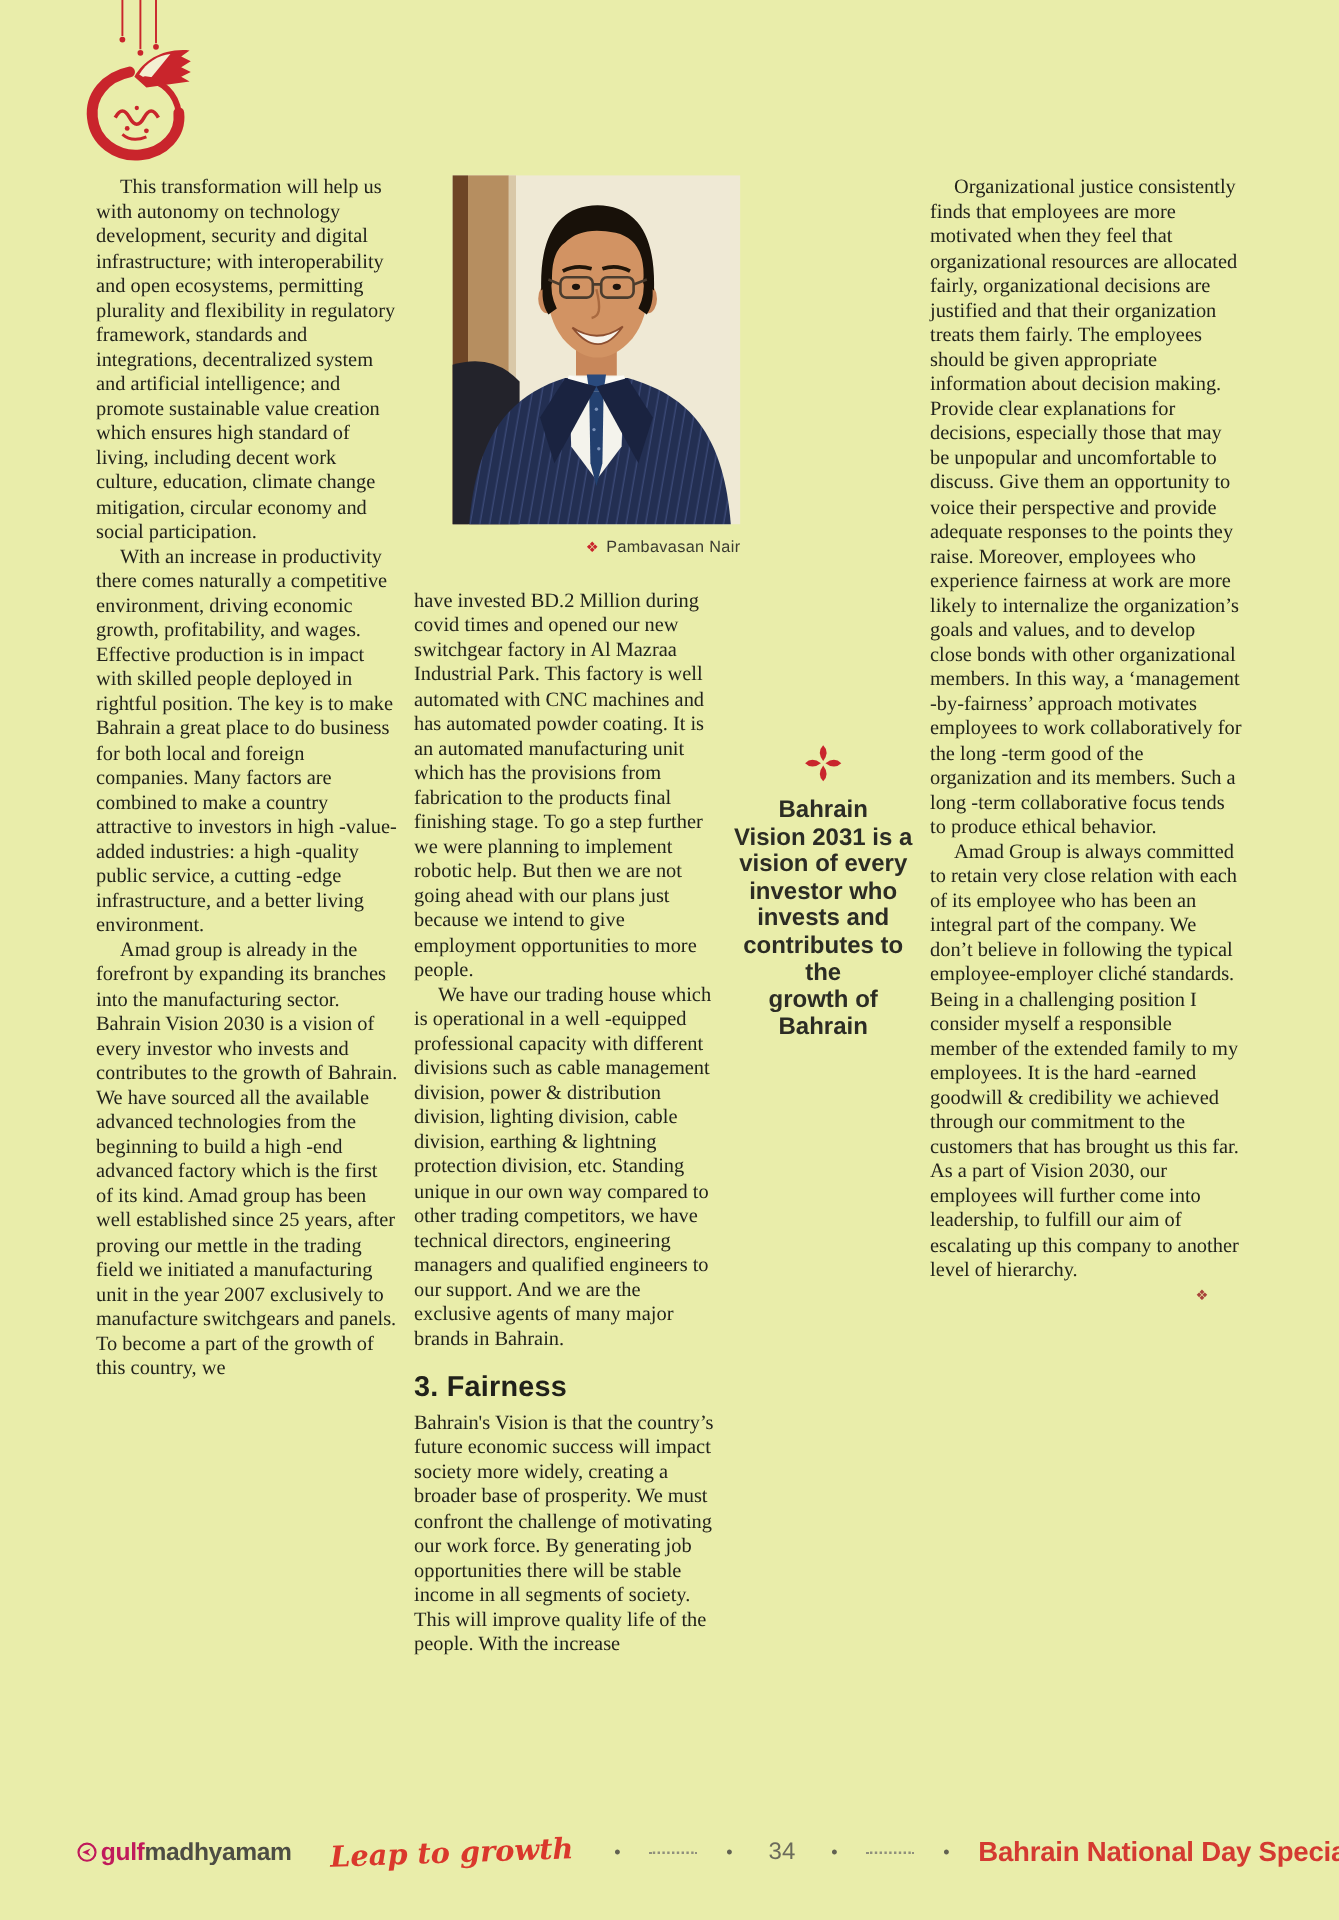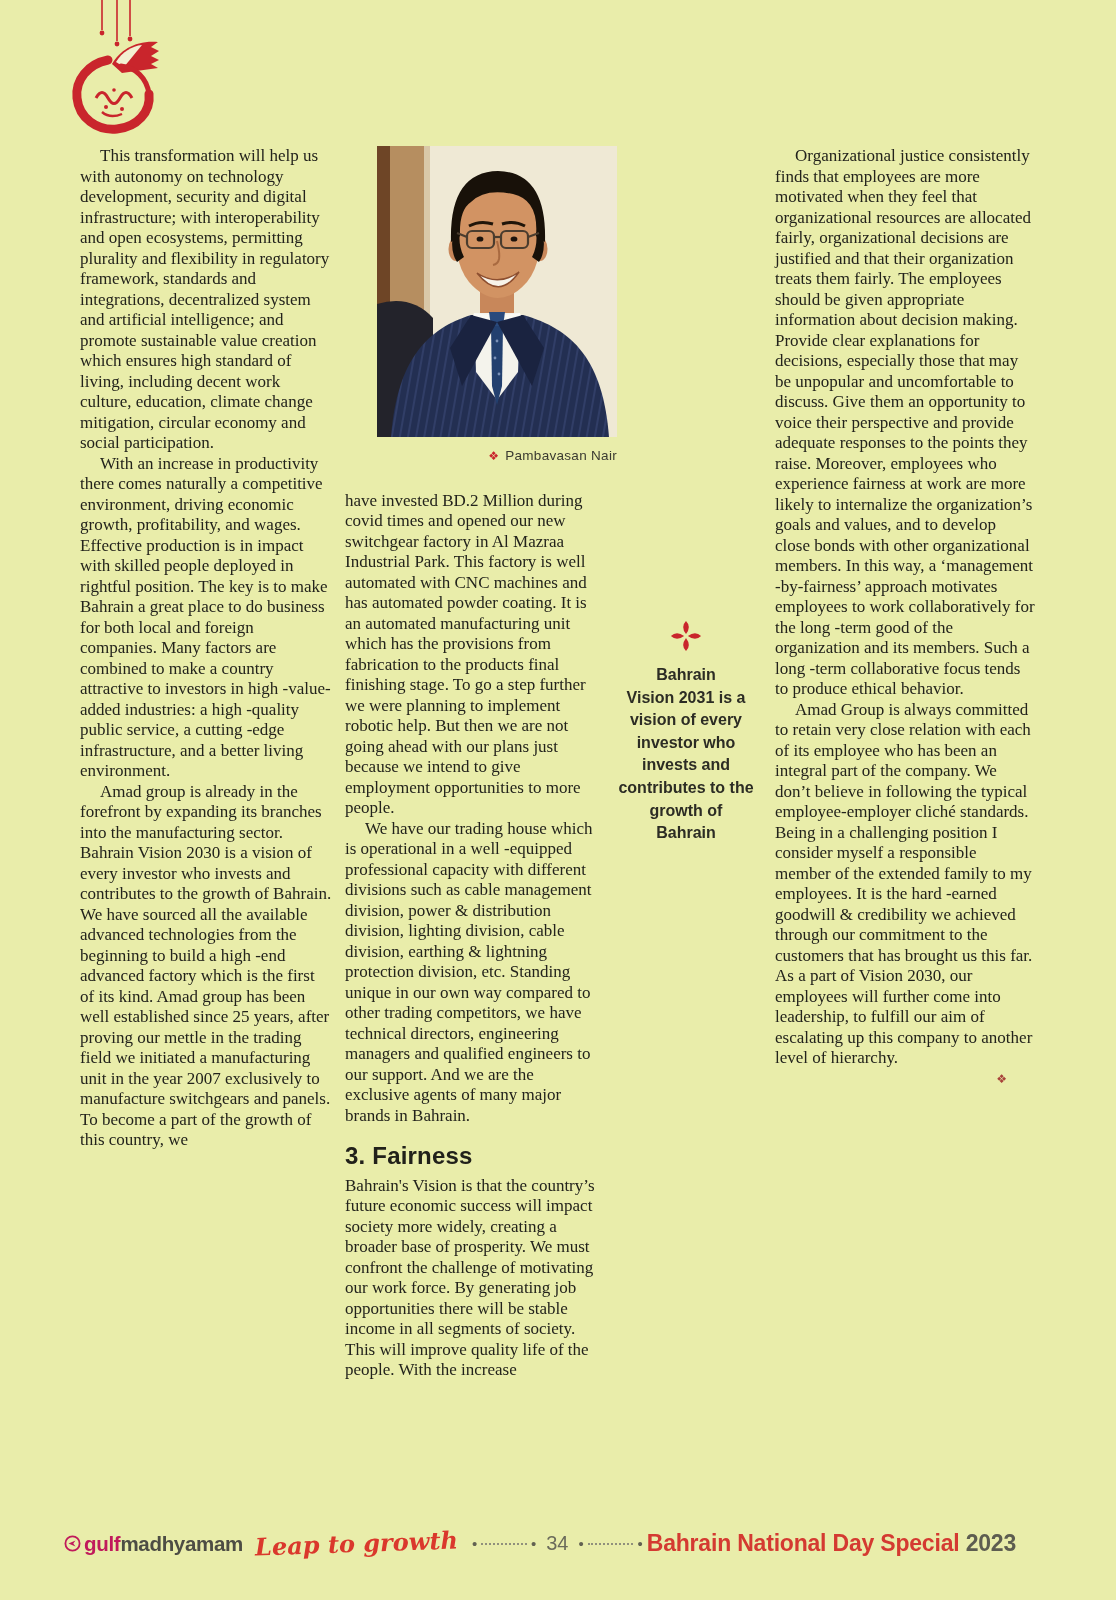--- a/index.html
+++ b/index.html
@@ -35,32 +35,33 @@
     font-size:24px; font-weight:700; color:#21211a; letter-spacing:.2px;
   }
 
   
   .pullquote {
     position:absolute; left:607px; top:620px; width:158px;
     text-align:center; font-family:"Liberation Sans", sans-serif;
   }
   .pq-icon { display:block; margin:0 auto 12px auto; }
   .pq-text span {
-    display:block; font-size:16px; font-weight:700;
+    display:block; font-size:20px; font-weight:700;
     line-height:22.6px; color:#2c2c24;
   }
 
   .endmark { text-align:right; padding-right:28px; margin-top:4px;
     font-size:12px; color:#a8433a; line-height:12px; }
 
   
   .footer {
     position:absolute; left:64px; right:100px; top:1529px;
     display:flex; align-items:center;
     font-family:"Liberation Sans", sans-serif;
+    gap:20px;
   }
   .brand { display:flex; align-items:center; gap:3px; white-space:nowrap; }
   .brand-name { font-size:20.5px; font-weight:700; letter-spacing:-.3px; }
   .gulf { color:#c01a5b; }
   .madh { color:#4d4d44; }
   .tagline {
     display:inline-block; font-family:"DejaVu Serif", serif;
     font-style:italic; font-weight:700; font-size:24px; color:#da382c;
     margin:0 10px 0 12px; transform:rotate(-2deg); white-space:nowrap;
   }

